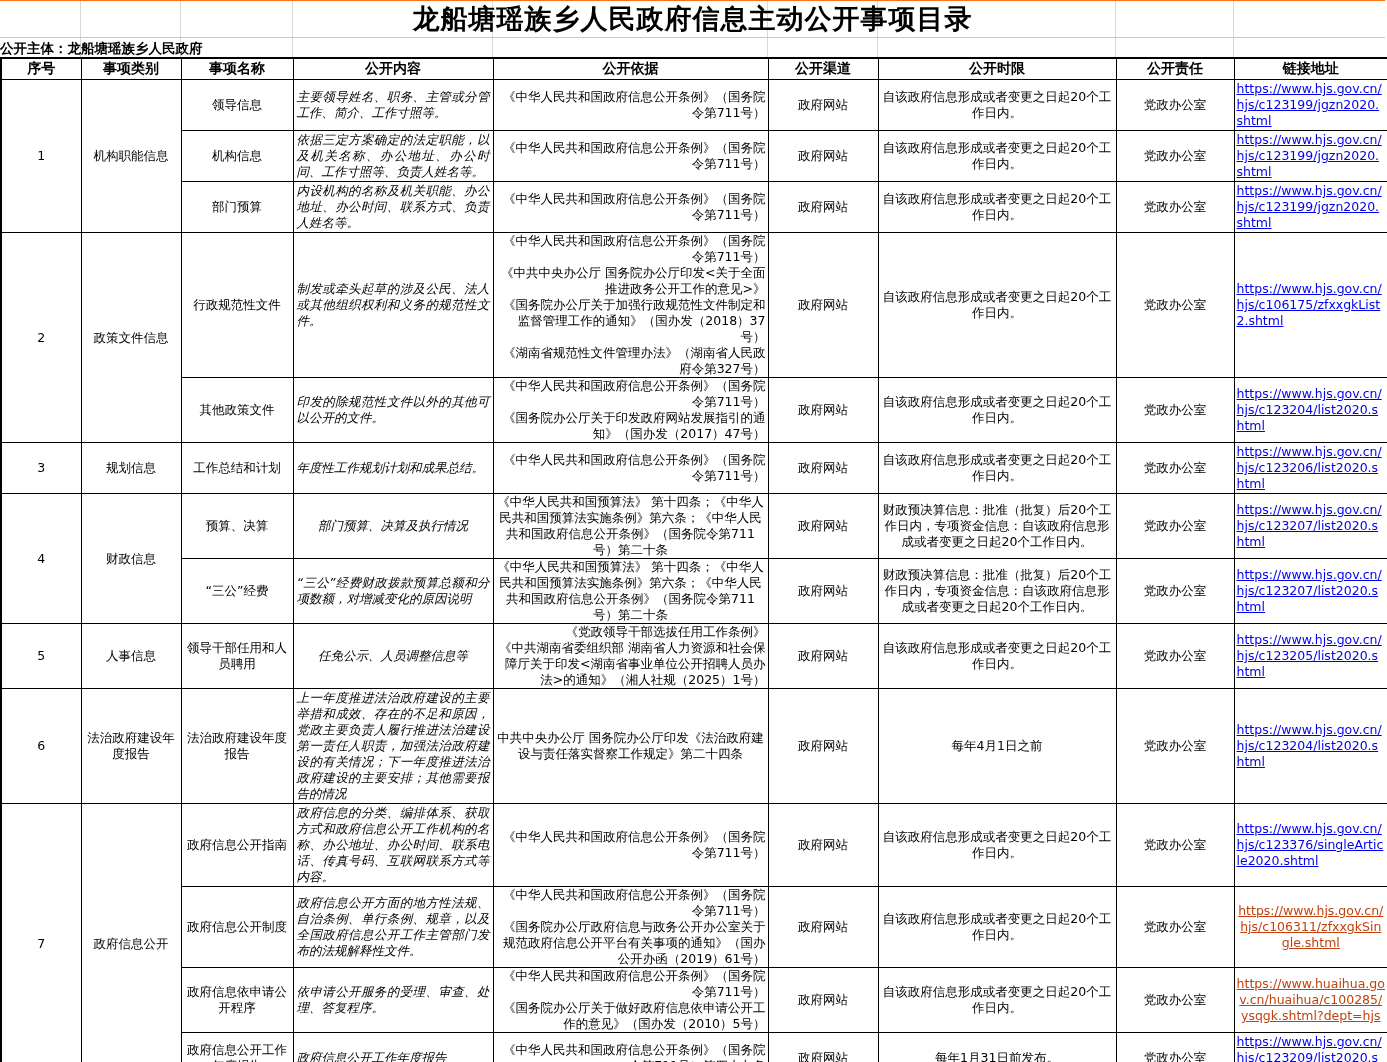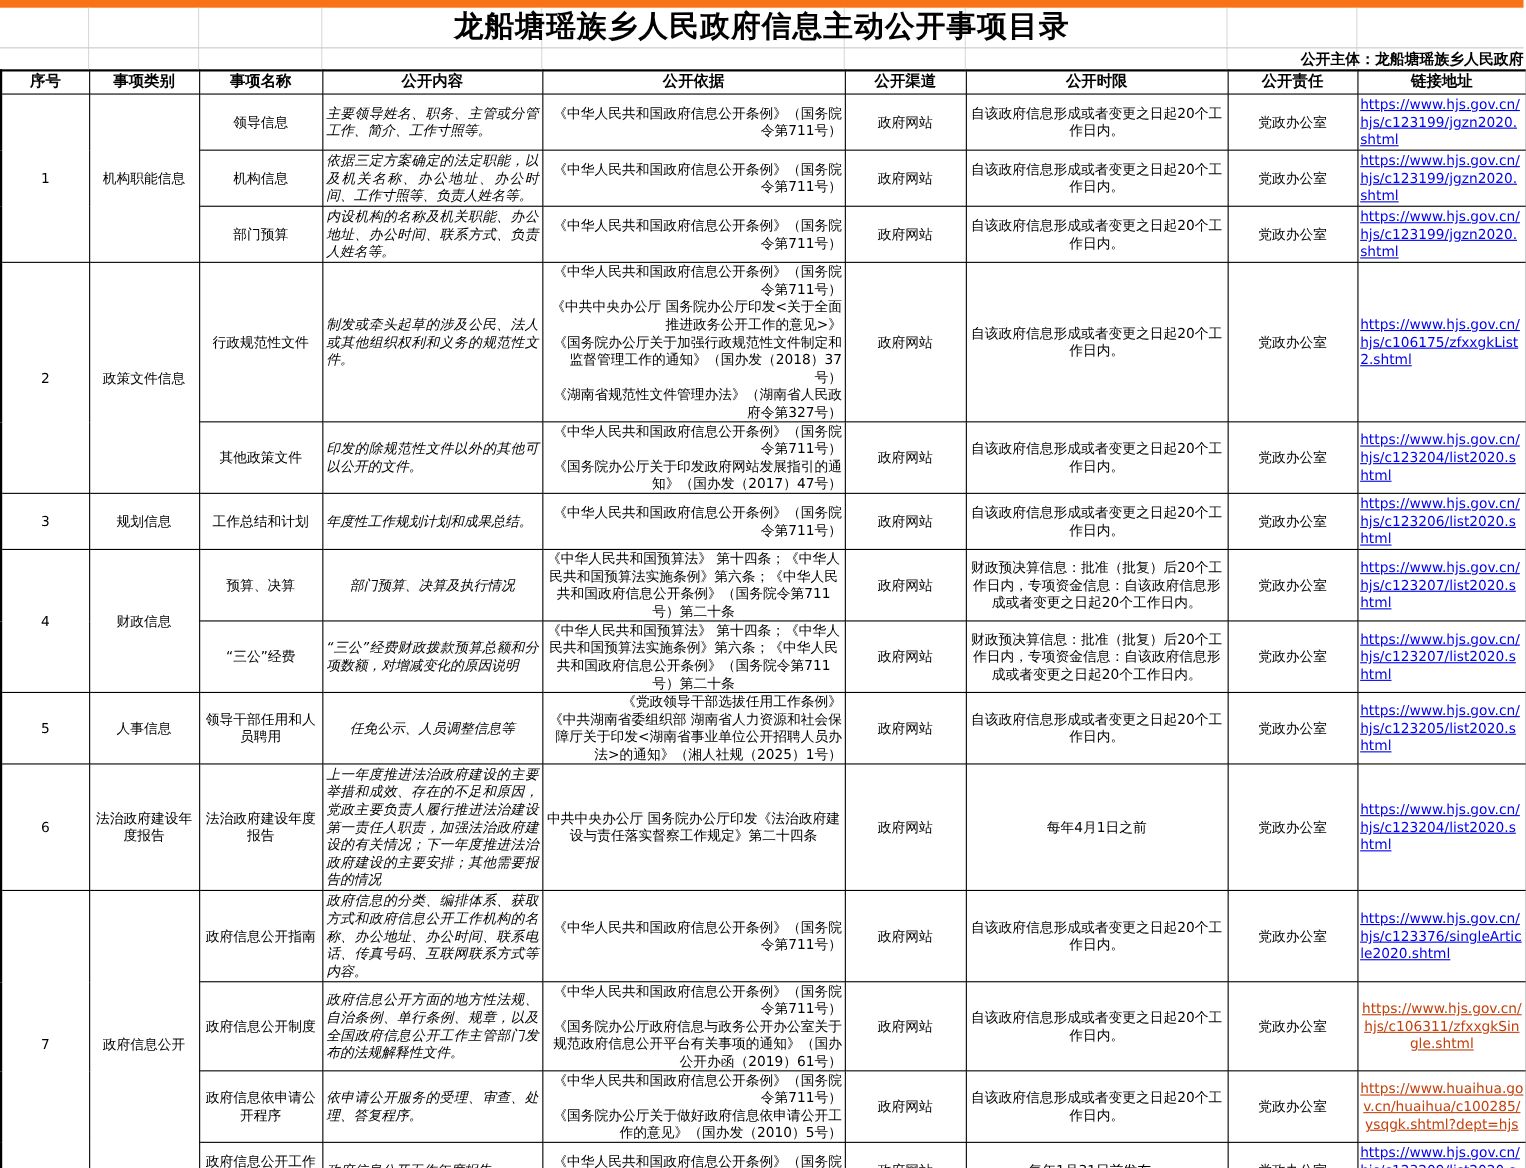--- a/index.html
+++ b/index.html
@@ -1,23 +1,23 @@
 <!DOCTYPE html>
 <html><head>
 <meta charset="utf-8">
 <style>
   html,body{margin:0;padding:0;background:#fff;}
   body{width:1387px;height:1062px;overflow:hidden;font-family:"DejaVu Sans","Liberation Sans",sans-serif;color:#000;}
   .page{width:1387px;height:1062px;overflow:hidden;position:relative;background:#fff;}
 
   
-  .title-band{position:relative;width:1385px;height:56px;border-top:7px solid #f97316;}
+  .title-band{position:relative;width:1385px;height:56px;border-top:1px solid #f97316;}
   .title-band .gridline{position:absolute;top:0;bottom:0;width:1px;background:#d9d9d9;}
   .doc-title{position:relative;height:36px;line-height:36px;text-align:center;font-size:27px;font-weight:bold;border-bottom:1px solid #c9c9c9;letter-spacing:1px;z-index:2;}
-  .doc-subtitle{position:relative;height:20px;line-height:20px;text-align:right;font-size:13.5px;font-weight:bold;z-index:2;}
+  .doc-subtitle{position:relative;height:20px;line-height:20px;text-align:left;font-size:13.5px;font-weight:bold;z-index:2;}
 
   table.catalog{border-collapse:collapse;table-layout:fixed;width:1387px;border:2px solid #000;}
   th,td{border:1px solid #000;padding:1px 3px;vertical-align:middle;font-size:12.5px;line-height:1.28;overflow:hidden;word-break:break-word;}
   th{font-size:14px;font-weight:bold;height:20px;padding:0 2px;}
   td.c-center{text-align:center;}
   td.content-cell{text-align:justify;font-style:italic;}
   td.content-cell.center{text-align:center;}
   td.basis-cell{text-align:right;padding:0 2px;}
   td.basis-cell.left{text-align:center;}
   td.basis-cell .basis-line{display:block;}

